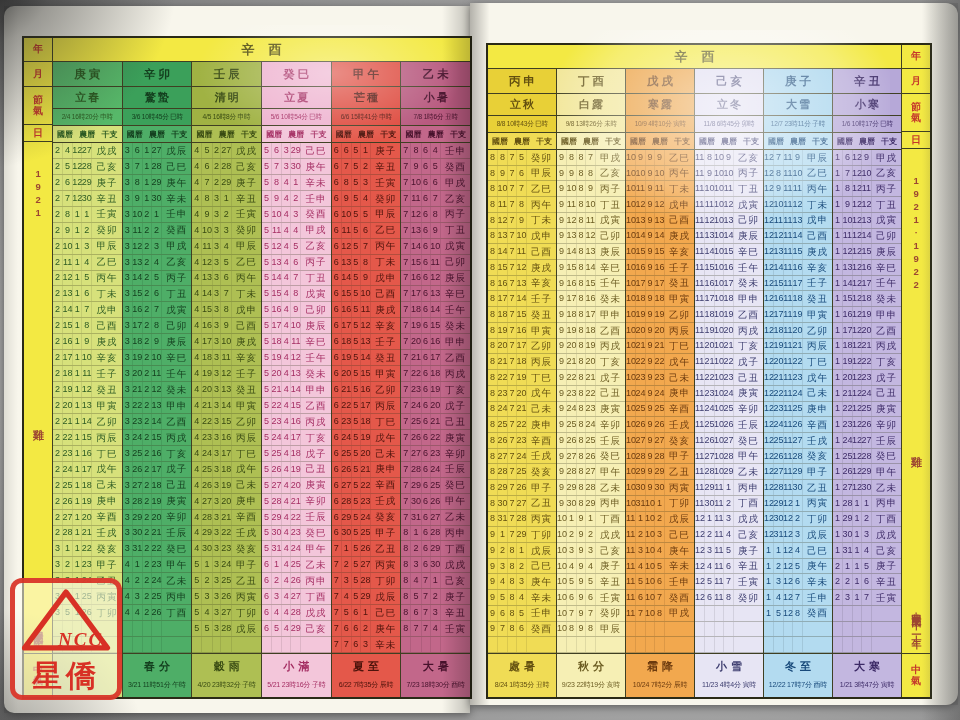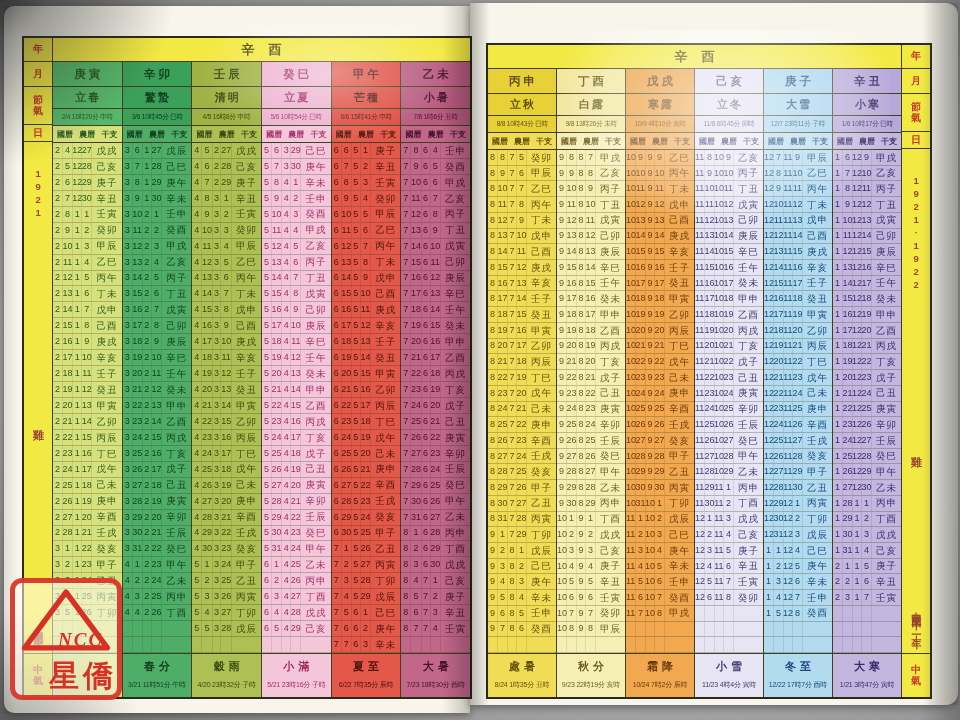--- a/index.html
+++ b/index.html
@@ -69,21 +69,21 @@
     display:flex;flex-direction:column;align-items:center;justify-content:center;gap:2px;}
   .midn{font-size:11px;font-weight:bold;letter-spacing:4px;text-indent:4px;line-height:1;}
   .midt{line-height:1;}
 
   .logo{position:absolute;left:6px;bottom:13px;width:112px;height:122px;z-index:5;
     border:5px solid rgba(216,48,37,.92);border-radius:12px;background:rgba(255,253,240,.55);
     box-sizing:border-box;}
   .logo svg{position:absolute;left:6px;top:4px;width:90px;height:66px;}
   .logo .ncc{position:absolute;left:7px;top:46px;color:#d83025;font-style:italic;font-weight:bold;
     font-size:19px;letter-spacing:2px;font-family:"Liberation Serif",serif;margin-left:36px;}
-  .logo .xq{position:absolute;left:0;right:0;bottom:4px;text-align:right;color:#d83025;
+  .logo .xq{position:absolute;left:0;right:0;bottom:4px;text-align:center;color:#d83025;
     font-size:30px;font-weight:bold;letter-spacing:4px;line-height:1;}
 </style>
 </head>
 <body>
 
 <div class="photo">
   <div class="page left">
     <div class="ptable">
         <div class="strip sleft">
           <div class="scell sy">年</div>

